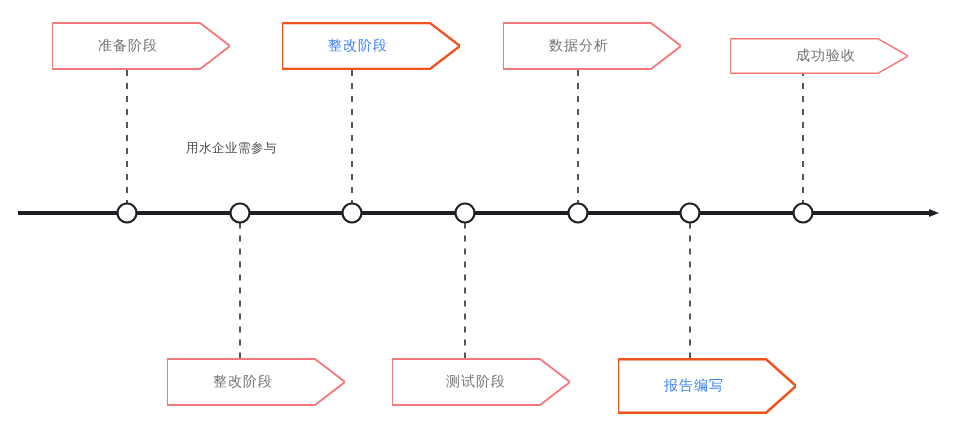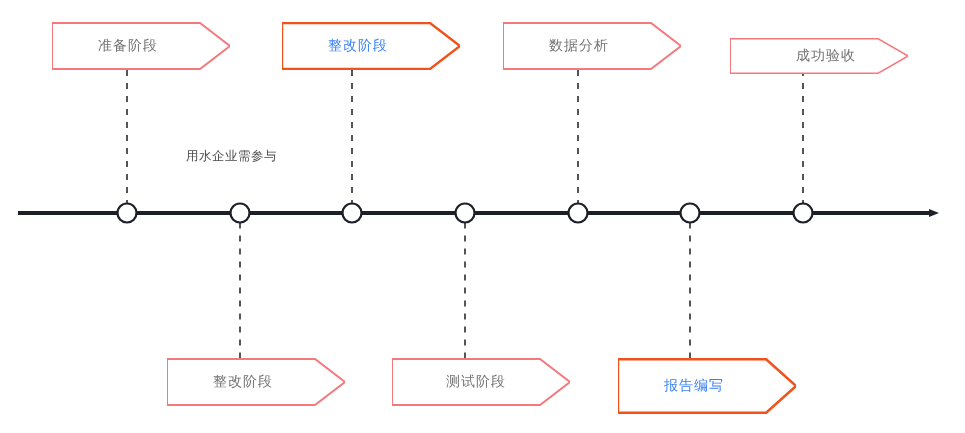--- a/index.html
+++ b/index.html
@@ -129,16 +129,16 @@
         <span class="stage-label" style="margin-right: 10px;">测试阶段</span>
       </div>
       <div class="stage-box is-highlight" style="left: 618px; top: 358px; width: 178px; height: 56px;">
         <svg class="stage-box-shape" viewBox="0 0 178 48" preserveAspectRatio="none">
           <polygon points="0,1 148,1 178,24 148,47 0,47" fill="#ffffff" stroke="#F1511B" stroke-width="2.4" stroke-linejoin="miter"></polygon>
         </svg>
         <span class="stage-label" style="margin-right: 26px;">报告编写</span>
       </div>
     </div>
   <div id="annotation-layer">
-      <div class="annotation-note" style="left: 186px; top: 148px;">用水企业需参与</div>
+      <div class="annotation-note" style="left: 186px; top: 140px;">用水企业需参与</div>
     </div>
 
 </div>
 
 </body></html>

